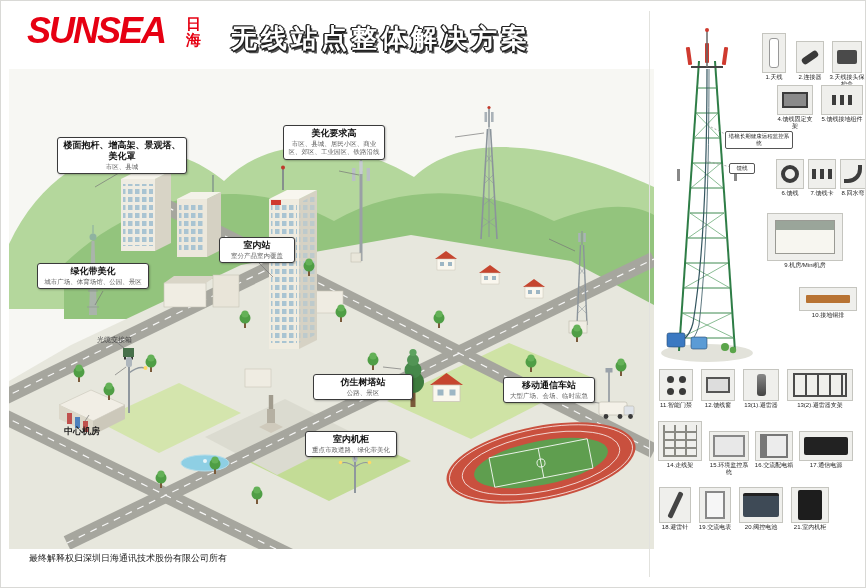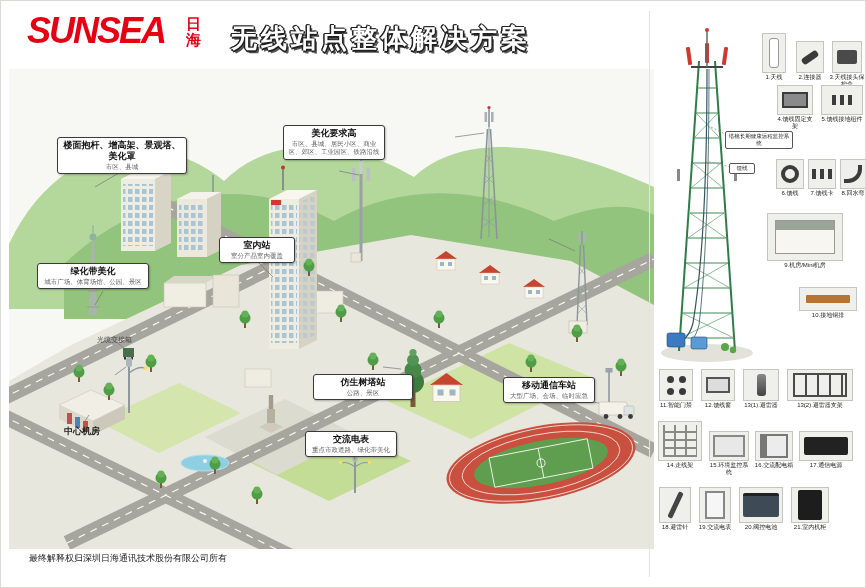--- a/index.html
+++ b/index.html
@@ -315,21 +315,21 @@
   </div>
   <div class="callout" style="left:312px;top:373px;width:100px;">
     <div class="ct">仿生树塔站</div>
     <div class="cs">公路、景区</div>
   </div>
   <div class="callout" style="left:502px;top:376px;width:92px;">
     <div class="ct">移动通信车站</div>
     <div class="cs">大型广场、会场、临时应急</div>
   </div>
   <div class="callout" style="left:304px;top:430px;width:92px;">
-    <div class="ct">交流电表</div>
+    <div class="ct">室内机柜</div>
     <div class="cs">重点市政道路、绿化带美化</div>
   </div>
 
   <div class="plain-label" style="left:46px;top:424px;margin-left:17px;">中心机房</div>
   <div class="plain-label small" style="left:96px;top:334px;">光缆交接箱</div>
 
   <div class="divider"></div>
 
   <svg class="tower-svg" viewBox="0 0 108 345">
     <ellipse cx="54" cy="330" rx="46" ry="9" fill="#e2e2da"></ellipse>

